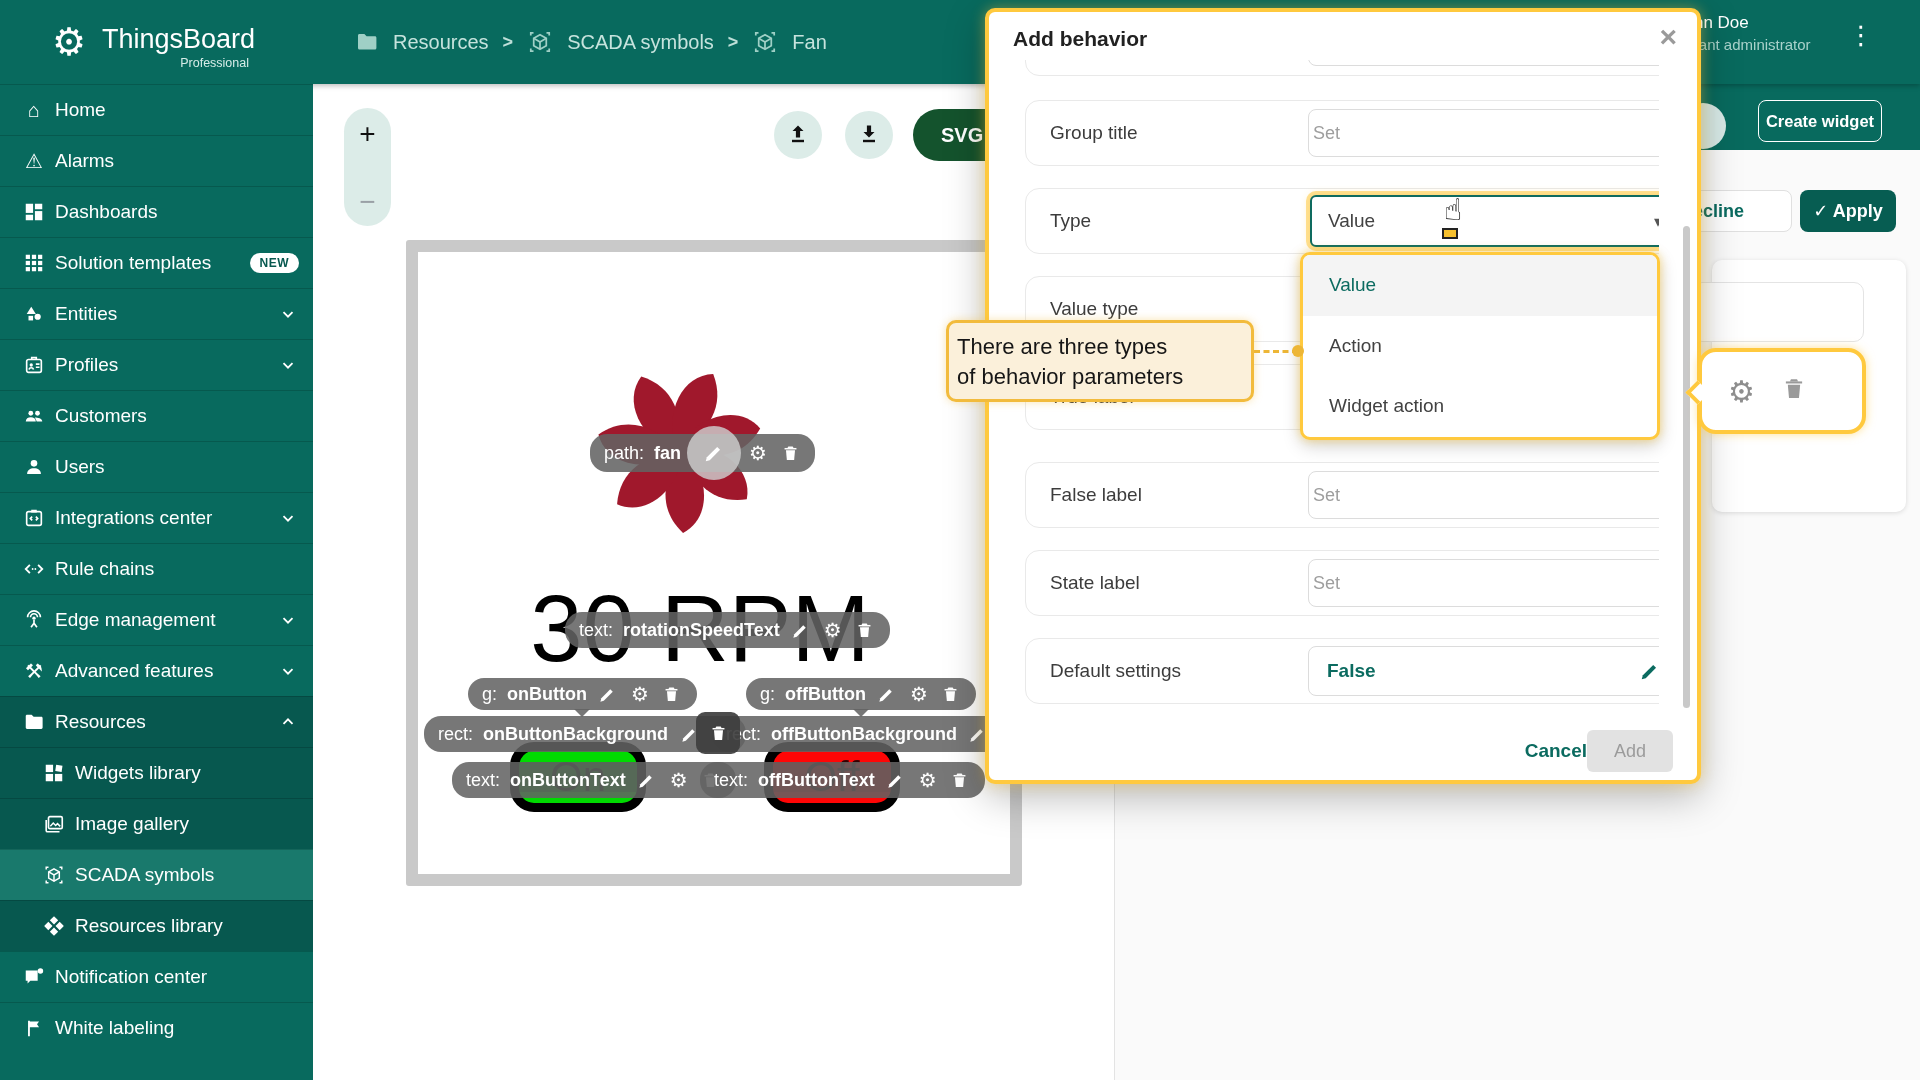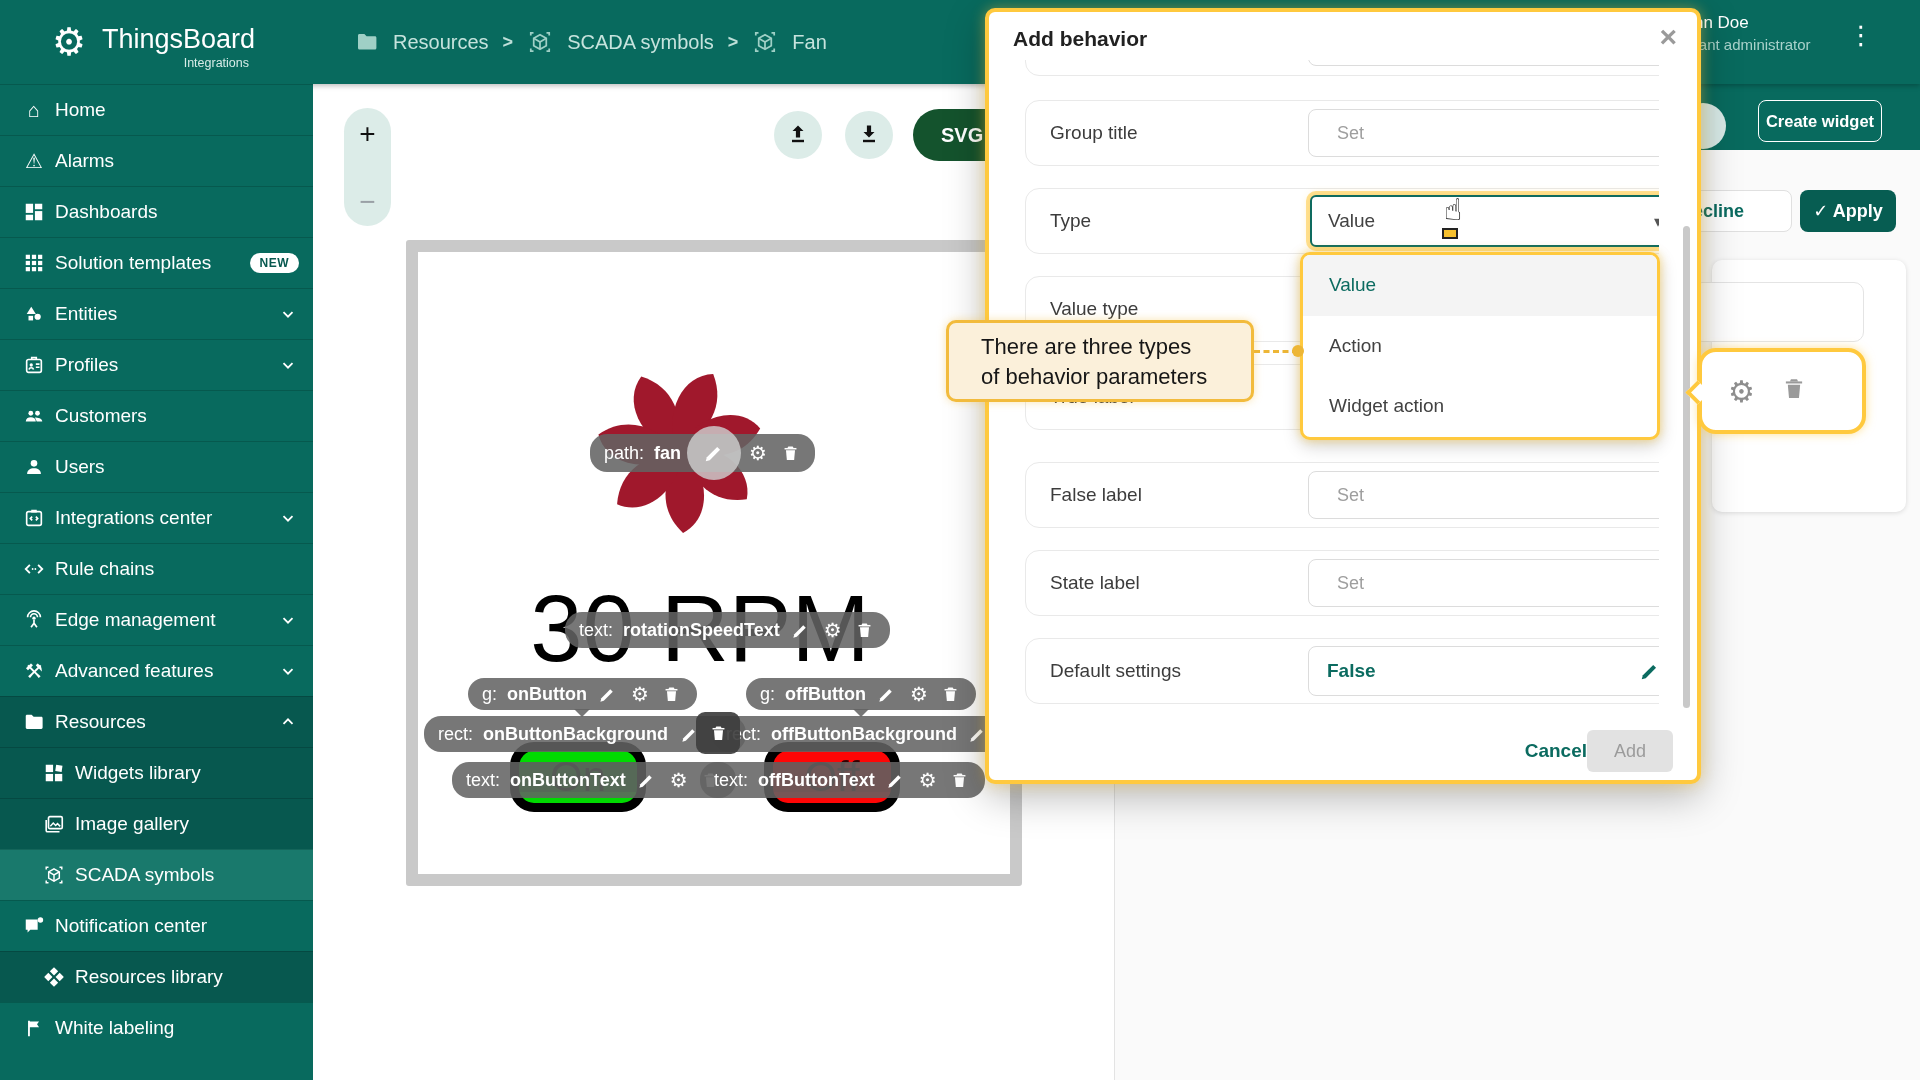--- a/index.html
+++ b/index.html
@@ -103,21 +103,21 @@
   
   #modal { position:absolute; left:985px; top:8px; width:716px; height:776px; background:#fff;
     border:4px solid #FFC93E; border-radius:10px; z-index:50;
     box-shadow:0 0 14px rgba(255,201,62,.45), 0 12px 40px rgba(0,0,0,.28); }
   #modal-title { position:absolute; left:24px; top:15px; font-size:21px; font-weight:700; color:#212121; }
   #modal-close { position:absolute; right:20px; top:8px; font-size:30px; font-weight:700; color:#9A9A9A; cursor:pointer; }
   #modal-clip { position:absolute; left:20px; right:38px; top:48px; bottom:64px; overflow:hidden; }
   .mrow { position:absolute; left:16px; width:658px; height:66px; border:1px solid #E9E9E9; border-radius:14px; background:#fff; }
   .mlabel { position:absolute; left:24px; top:50%; transform:translateY(-50%); font-size:19px; color:#3C3C3C; }
   .minput { position:absolute; right:6px; top:50%; transform:translateY(-50%); width:368px; height:48px;
-    border:1px solid #DCDCDC; border-radius:8px; font-size:18px; color:#15803d; padding:0 28px;
+    border:1px solid #DCDCDC; border-radius:8px; font-size:18px; color:#15803d; padding:0 4px;
     font-family:inherit; outline:none; background:#fff; }
   .minput::placeholder { color:#9E9E9E; }
   #type-select { position:absolute; right:4px; top:50%; transform:translateY(-50%); width:368px; height:52px;
     border:2px solid #0E6B5F; border-radius:6px; background:#fff; cursor:pointer;
     box-shadow:0 0 0 4px rgba(255,201,62,.55), 0 0 10px rgba(255,201,62,.45);
     display:flex; align-items:center; }
   #type-select .val { font-size:19px; color:#424242; margin-left:16px; }
   #type-select .caret { margin-left:auto; margin-right:14px; color:#555; font-size:16px; }
   #default-box { position:absolute; right:6px; top:50%; transform:translateY(-50%); width:368px; height:50px;
     border:1px solid #DCDCDC; border-radius:8px; display:flex; align-items:center; cursor:pointer; }
@@ -131,21 +131,21 @@
   #add-btn { width:86px; height:42px; background:#E2E2E2; border:none; border-radius:6px;
     color:#9B9B9B; font-size:18px; cursor:default; font-family:inherit; }
 
   
   #type-dropdown { position:absolute; left:1300px; top:252px; width:360px; height:188px; background:#fff;
     border:3px solid #FFC93E; border-radius:10px; z-index:62; overflow:hidden;
     box-shadow:0 0 10px rgba(255,201,62,.6), 0 6px 18px rgba(0,0,0,.18); }
   .opt { height:60.5px; display:flex; align-items:center; padding-left:26px; font-size:19px; color:#424242; cursor:pointer; }
   .opt.selected { background:#F4F4F4; color:#0B6B60; }
   #tooltip { position:absolute; left:946px; top:320px; width:308px; height:82px; background:#FBF0DA;
-    border:3px solid #F2BB3C; border-radius:10px; z-index:62; padding:9px 32px;
+    border:3px solid #F2BB3C; border-radius:10px; z-index:62; padding:9px 8px;
     font-size:22px; color:#161616; line-height:30px; box-shadow:0 0 8px rgba(242,187,60,.4); }
   #connector { position:absolute; left:1254px; top:350px; width:44px; height:0;
     border-top:3px dashed #EDB636; z-index:61; }
   #connector-dot { position:absolute; left:1292px; top:345px; width:12px; height:12px; border-radius:50%;
     background:#EDB636; z-index:63; }
   #hand-cursor { position:absolute; left:1444px; top:192px; z-index:64; font-size:30px; color:#000;
     text-shadow:0 0 2px #fff; }
   #hand-box { position:absolute; left:1442px; top:228px; width:16px; height:11px; background:#F6C02E;
     border:2px solid #222; z-index:63; }
 </style>
@@ -185,21 +185,21 @@
       <span id="user-name">John Doe</span>
       <span id="user-role">tenant administrator</span>
       <span id="kebab">⋮</span>
     </div>
   </div>
 
   <div id="sidebar">
     <div id="logo">
       <span id="logo-icon">⚙</span>
       <span id="logo-title">ThingsBoard</span>
-      <span id="logo-sub">Integrations</span>
+      <span id="logo-sub">Professional</span>
     </div>
 
     <div class="sitem">
       <span class="sic">⌂</span>
       <span>Home</span>
     </div>
     <div class="sitem">
       <span class="sic">⚠</span>
       <span>Alarms</span>
     </div>
@@ -369,39 +369,39 @@
     <div class="sitem selected sub">
       <span class="sic">
         <svg viewBox="0 0 24 24" fill="none" stroke="#fff" stroke-width="1.6">
             <path d="M12 5.2 17.8 8.6v6.8L12 18.8 6.2 15.4V8.6z"></path>
             <path d="M6.2 8.6 12 12l5.8-3.4M12 12v6.8"></path>
             <path d="M3.5 6V3.5H6M18 3.5h2.5V6M20.5 18v2.5H18M6 20.5H3.5V18"></path>
           </svg>
       </span>
       <span>SCADA symbols</span>
     </div>
-    <div class="sitem">
-      <span class="sic">
-        <svg viewBox="0 0 24 24" fill="#fff">
-            <path d="M3 5h13v11H8l-3 3V16H3z"></path>
-            <circle cx="19" cy="5.5" r="3"></circle>
-          </svg>
-      </span>
-      <span>Notification center</span>
-    </div>
     <div class="sitem group sub">
       <span class="sic">
         <svg viewBox="0 0 24 24" fill="#fff">
             <rect x="8.8" y="2.6" width="6.4" height="6.4" transform="rotate(45 12 5.8)"></rect>
             <rect x="2.6" y="8.8" width="6.4" height="6.4" transform="rotate(45 5.8 12)"></rect>
             <rect x="15" y="8.8" width="6.4" height="6.4" transform="rotate(45 18.2 12)"></rect>
             <rect x="8.8" y="15" width="6.4" height="6.4" transform="rotate(45 12 18.2)"></rect>
           </svg>
       </span>
       <span>Resources library</span>
+    </div>
+    <div class="sitem">
+      <span class="sic">
+        <svg viewBox="0 0 24 24" fill="#fff">
+            <path d="M3 5h13v11H8l-3 3V16H3z"></path>
+            <circle cx="19" cy="5.5" r="3"></circle>
+          </svg>
+      </span>
+      <span>Notification center</span>
     </div>
     <div class="sitem">
       <span class="sic">
         <svg viewBox="0 0 24 24" fill="none" stroke="#fff" stroke-width="2">
             <path d="M6.5 21V4"></path>
             <path d="M6.5 4.8H17.5l-2.2 3.2 2.2 3.2H6.5" fill="#fff" stroke="none"></path>
           </svg>
       </span>
       <span>White labeling</span>
     </div>

